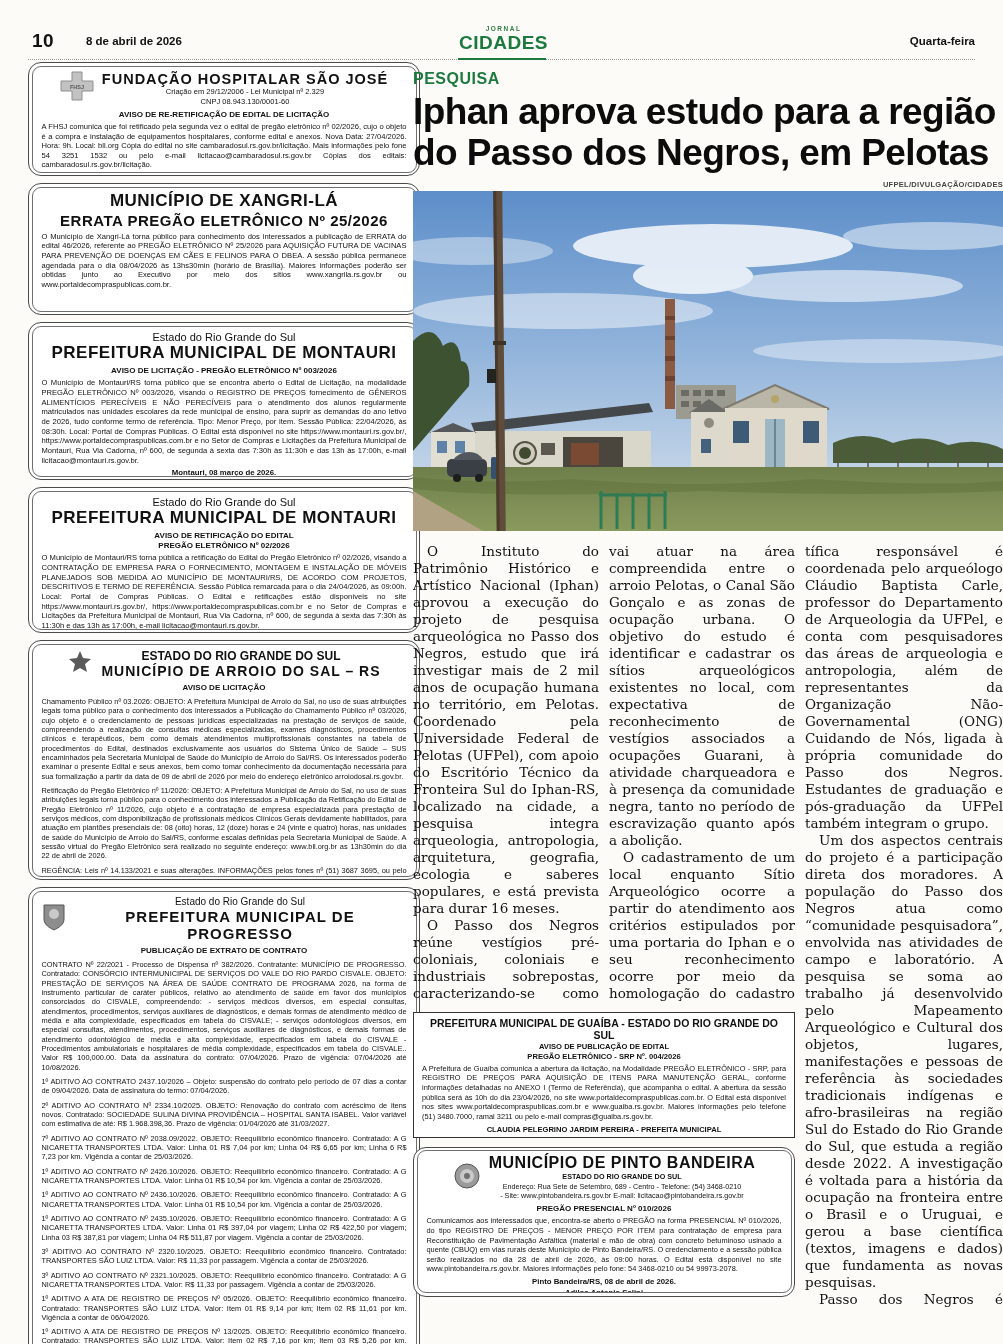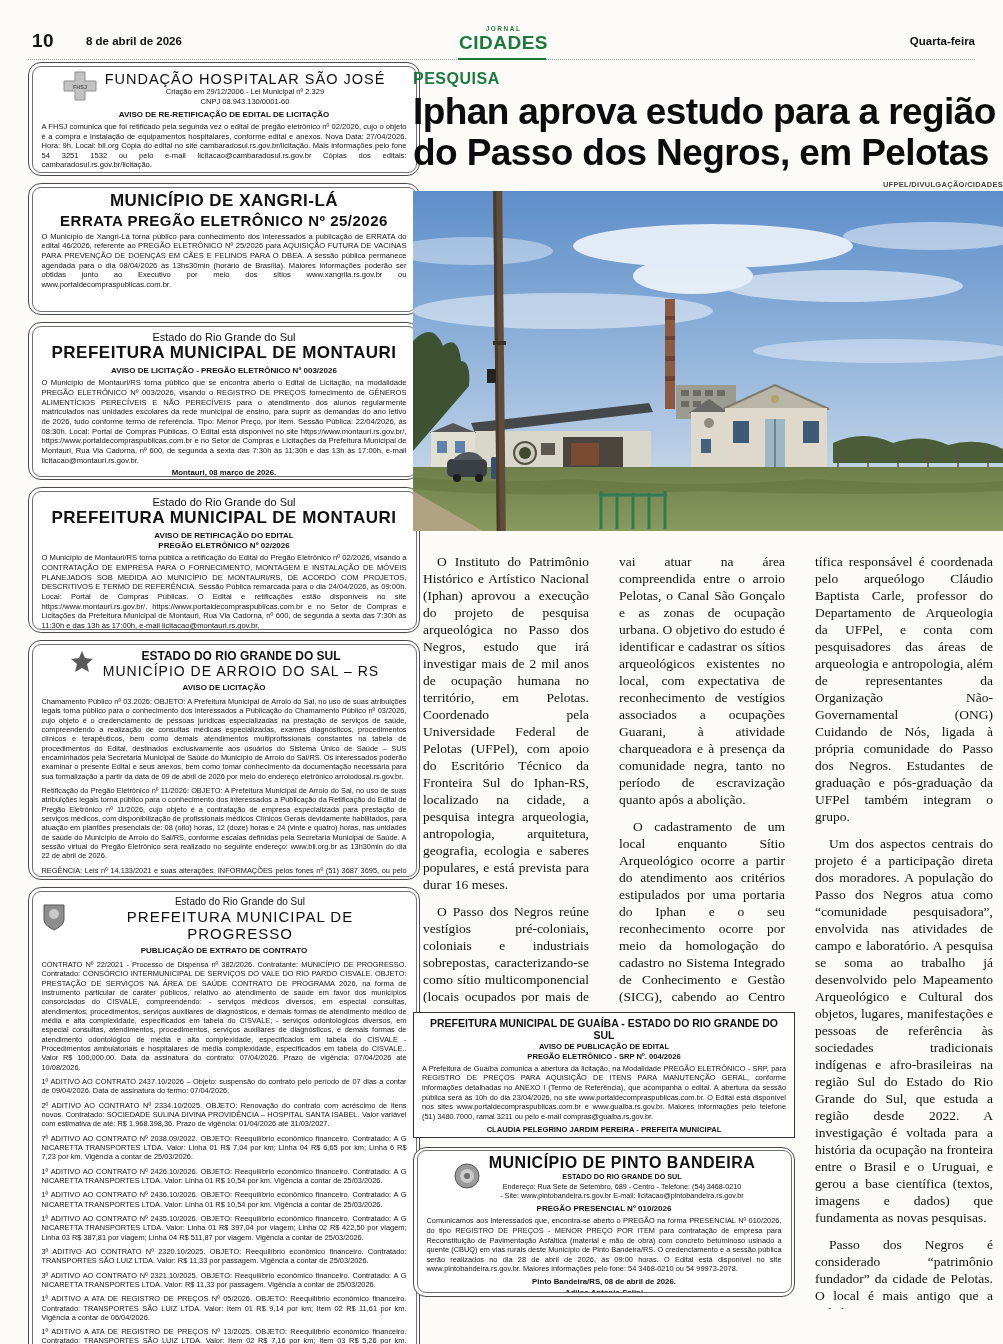--- a/index.html
+++ b/index.html
@@ -16,21 +16,21 @@
   .hdr-week{position:absolute;right:0;top:5px;font-size:11.5px;font-weight:bold;}
   .hdr-rule{position:absolute;top:59px;left:28px;right:28px;border-top:1px dotted #9a9a9a;}
   .hdr-rule-green{position:absolute;top:58px;left:458px;width:88px;border-top:2px solid #1d7a3f;}
 
   
   .leftcol{position:absolute;left:28px;top:62px;width:392px;}
   .notice{border:1.3px solid #4a4a4a;border-radius:13px;padding:2.5px;margin-bottom:7px;
           background:#fff;box-sizing:border-box;}
   .notice-in{border:1px solid #6f6f6f;border-radius:9px;padding:4px 9px 5px;height:100%;
              box-sizing:border-box;overflow:hidden;text-align:center;}
-  .ntitle{font-weight:normal;font-size:14.5px;letter-spacing:1px;line-height:1.15;}
+  .ntitle{font-weight:bold;font-size:14.5px;letter-spacing:1px;line-height:1.15;}
   .nstate{font-size:11px;line-height:1.2;}
   .nsub{font-size:7.5px;line-height:1.25;}
   .nheading{font-weight:bold;font-size:8px;margin-top:4px;line-height:1.25;}
   .nbody{text-align:justify;font-size:7.6px;line-height:1.27;margin-top:2px;}
   .nsig{font-weight:bold;font-size:7.8px;margin-top:2px;line-height:1.3;}
   .nplace{font-size:7.8px;font-weight:bold;margin-top:3px;}
   .logo-row{display:flex;align-items:center;justify-content:center;gap:8px;}
   .side-logo{flex:0 0 auto;}
   .nlist p{text-align:justify;font-size:7.4px;line-height:1.26;margin:0 0 5px;}
   .nlist{text-align:justify;}
@@ -40,21 +40,21 @@
   .rightcol{position:absolute;left:413px;top:70px;width:590px;}
   .kicker{color:#1d7a3f;font-weight:bold;font-size:16px;letter-spacing:.5px;}
   .headline{font-weight:bold;font-size:37px;line-height:1.12;letter-spacing:-0.6px;color:#0c0c0c;margin-top:3px;}
   .credit{text-align:right;font-size:7.5px;font-weight:bold;color:#444;margin:6px 0 2px;letter-spacing:.3px;}
   .photo{width:590px;height:340px;display:block;}
   .caption{font-size:12.3px;font-weight:bold;margin-top:5px;line-height:1.2;color:#101010;}
   .artwrap{display:flex;gap:10px;margin-top:12px;}
   .cols12{display:flex;gap:10px;height:460px;overflow:hidden;}
   .acol{width:186px;font-family:"DejaVu Serif","Liberation Serif",serif;font-size:13.5px;
         line-height:1.26;text-align:justify;}
-  .acol p{margin:10px;text-indent:14px;font-family:Liberation Serif, serif;}
+  .acol p{margin:0;text-indent:14px;}
   .acol.cont p:first-child{text-indent:0;}
   .leftgroup{width:382px;flex:0 0 auto;}
   .col3{width:198px;height:766px;overflow:hidden;}
 
   
   .guaiba{border:1.2px solid #333;margin-top:9px;height:126px;box-sizing:border-box;
           padding:4px 8px;text-align:center;overflow:hidden;background:#fff;}
   .gtitle{font-weight:bold;font-size:10.5px;line-height:1.2;}
   .gh{font-weight:bold;font-size:7.6px;line-height:1.3;}
   .gbody{font-size:7.4px;text-align:justify;line-height:1.3;margin-top:2px;}

